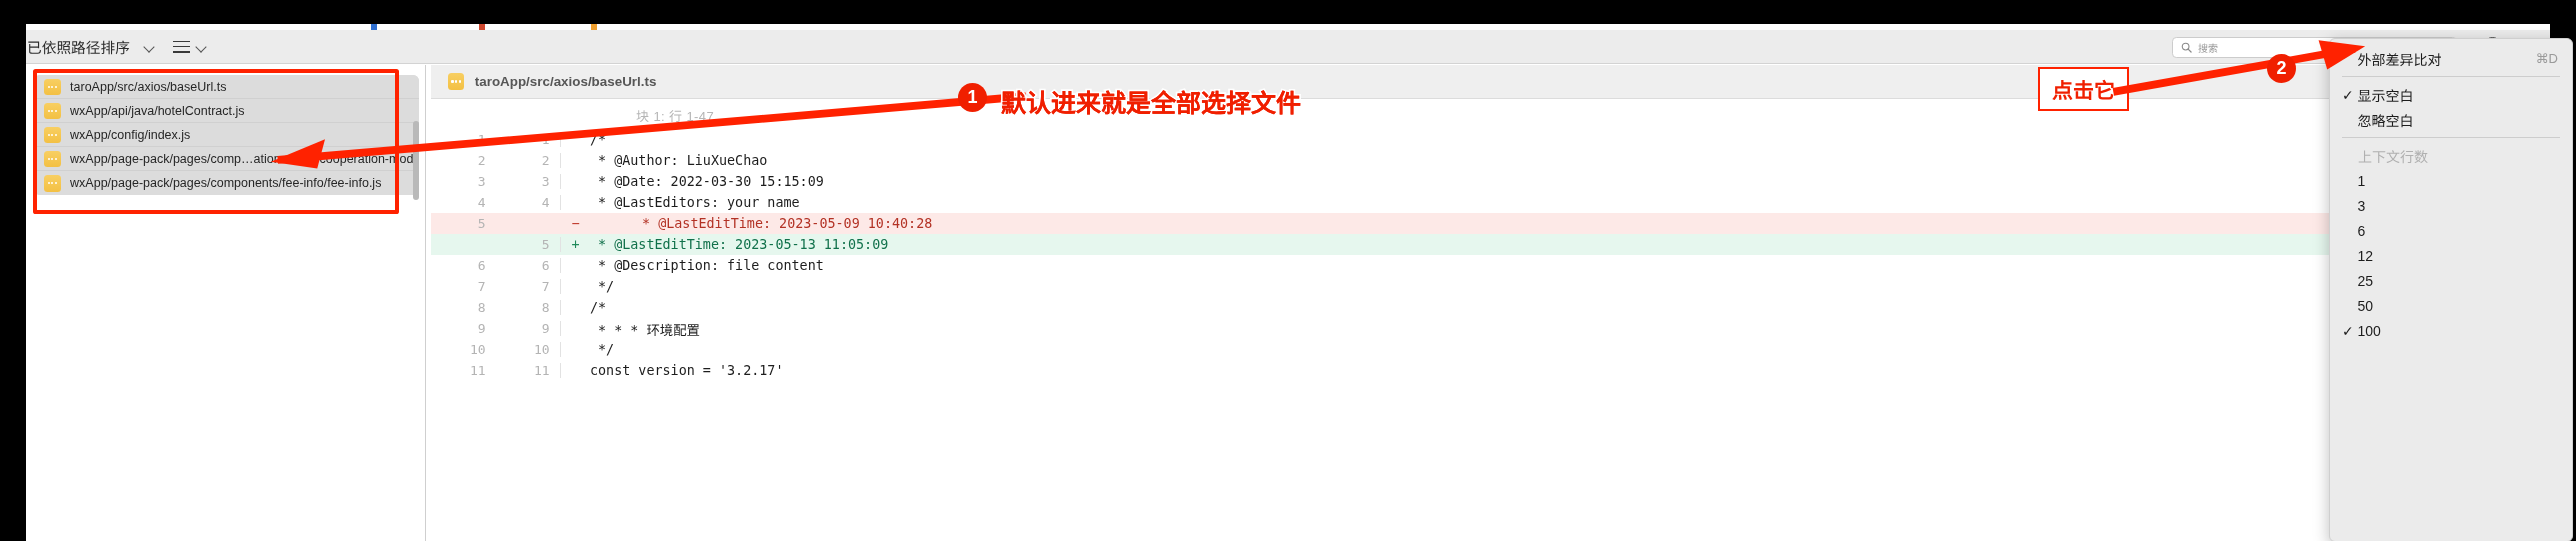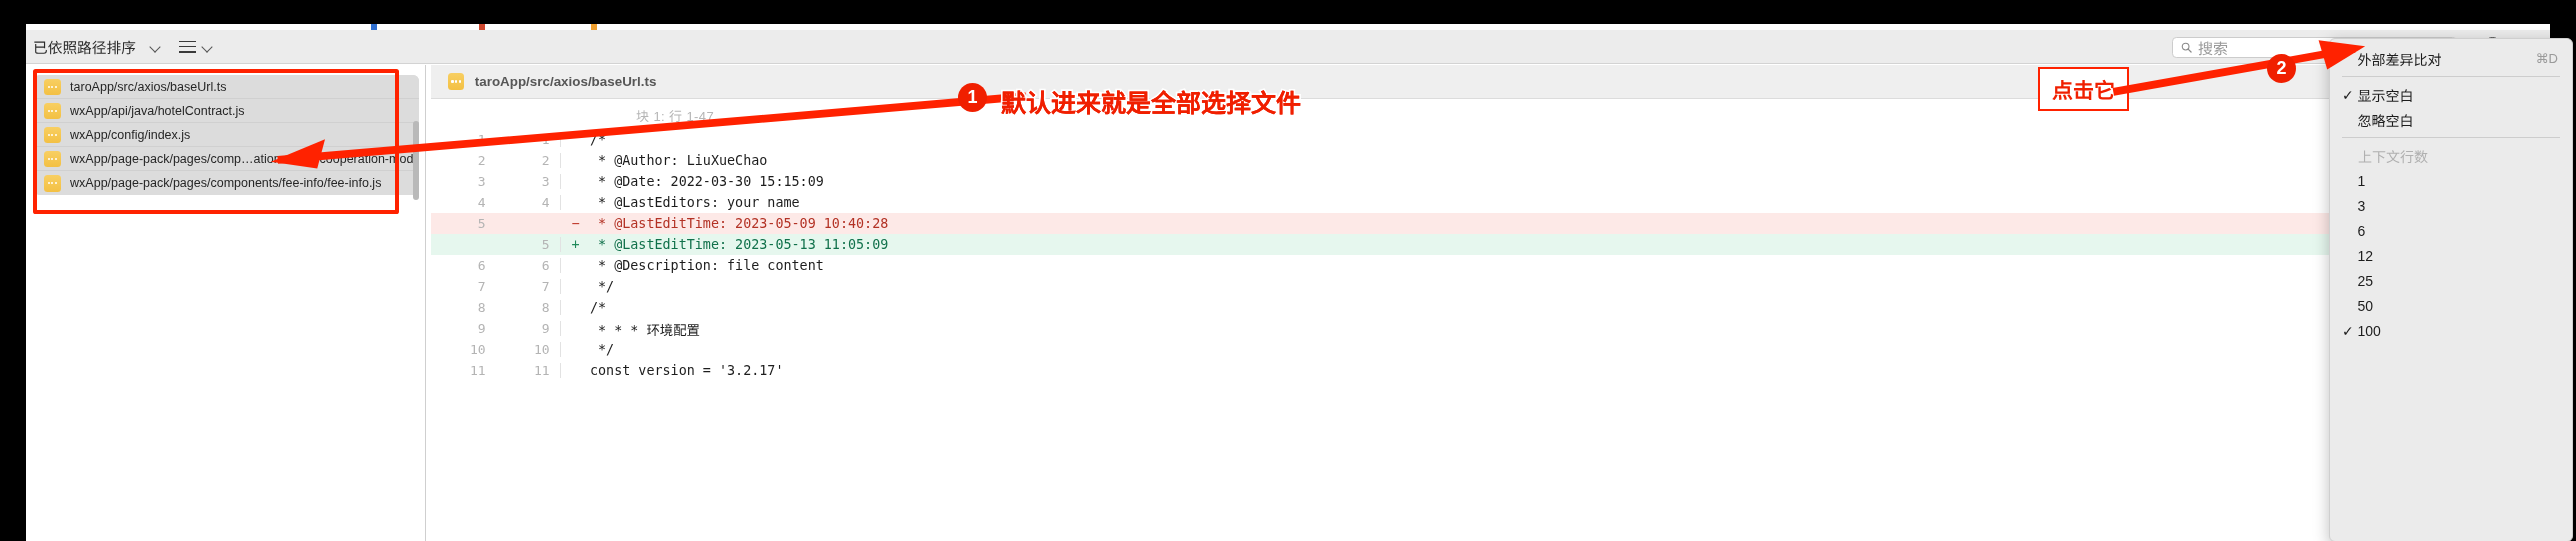--- a/index.html
+++ b/index.html
@@ -36,21 +36,21 @@
   
   .toolbar {
     position: absolute; left: 0; top: 6px;
     width: 100%; height: 34px;
     background: #ececec;
     border-bottom: 0.9px solid #d3d3d3;
     display: flex; align-items: center;
   }
   .sort-control {
     display: flex; align-items: center; gap: 14px;
-    margin-left: 7px;
+    margin-left: 1px;
     font-size: 14.7px; color: #2b2b2b;
     white-space: nowrap;
     cursor: default;
   }
   .chev {
     display: inline-block;
     width: 10.4px; height: 10.4px;
     position: relative;
   }
   .chev::before {
@@ -81,21 +81,21 @@
   .search-box {
     position: absolute; right: 93px; top: 7px;
     width: 285px; height: 21px;
     background: #ffffff;
     border: 0.9px solid #ccc;
     border-radius: 4.3px;
     display: flex; align-items: center;
     padding: 0 7.8px; gap: 6px;
   }
   .search-ico { width: 11.2px; height: 11.2px; flex: 0 0 auto; }
-  .search-ph { font-size: 15px; color: #9a9a9a; }
+  .search-ph { font-size: 10px; color: #9a9a9a; }
 
   .more-btn {
     position: absolute; right: 33px; top: 7px;
     display: flex; align-items: center; gap: 4.3px;
     cursor: default;
   }
   .circ-dots {
     width: 19px; height: 19px; border-radius: 50%;
     border: 1.5px solid #444;
     display: flex; align-items: center; justify-content: center;
@@ -204,21 +204,21 @@
     border-right: 0.9px solid #e2e2e2;
   }
   .sign {
     width: 29px; text-align: center;
     flex: 0 0 auto;
     color: #9a9a9a;
   }
   .ctext { white-space: pre; color: #1d1d1d; }
   .code-line.del { background: #fde9e7; }
   .code-line.del .sign { color: #c0392b; }
-  .code-line.del .ctext { color: #b33225; }
+  .code-line.del .ctext { color: #b33225; margin-left: 44px; }
   .code-line.add { background: #e6f7ee; }
   .code-line.add .sign { color: #1f8a5a; }
   .code-line.add .ctext { color: #11714b; }
 
   
   .menu {
     position: absolute;
     left: 2329px; top: 38px;
     width: 244px; height: 504px;
     background: #ebebeb;

